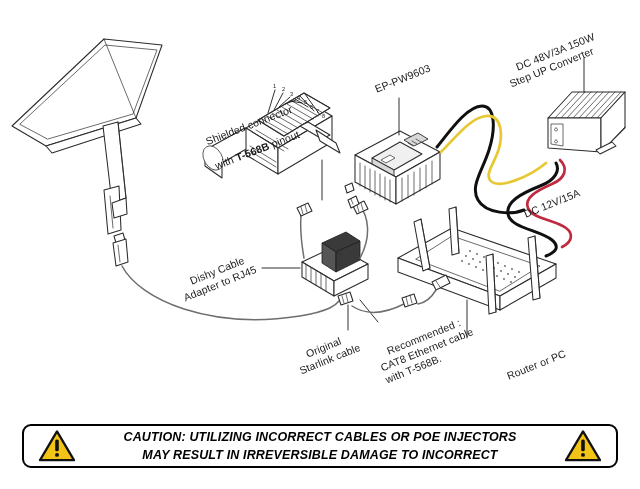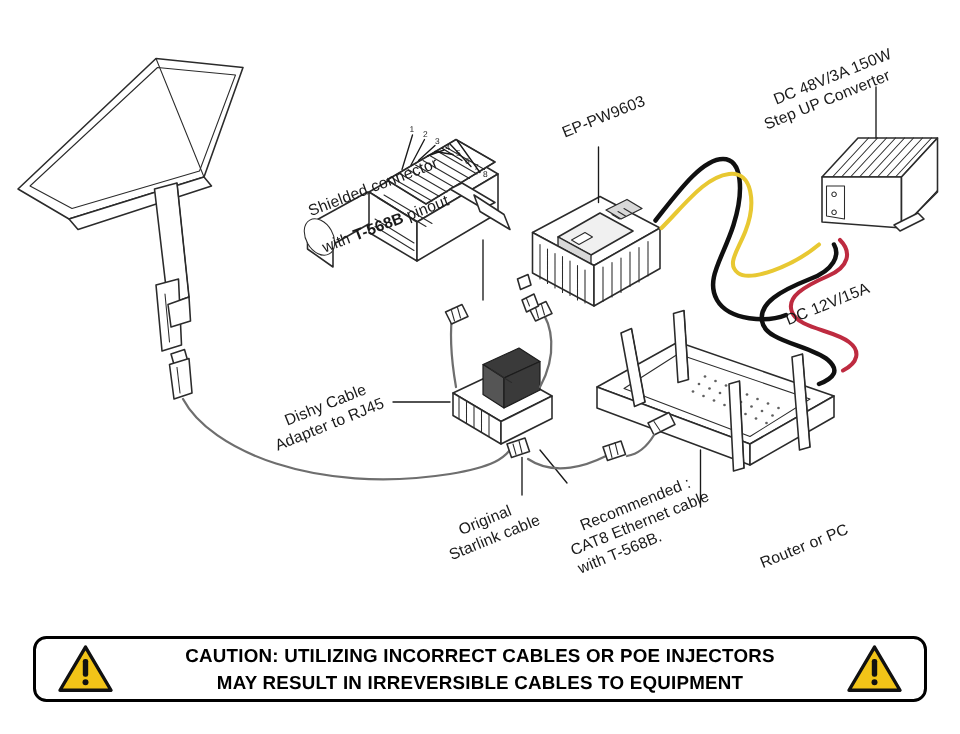--- a/index.html
+++ b/index.html
@@ -34,20 +34,21 @@
     position: absolute;
     left: 22px; top: 424px;
     width: 596px; height: 44px;
     border: 2px solid #000;
     border-radius: 9px;
     background: #ffffff;
     display: flex;
     align-items: center;
     justify-content: space-between;
     padding: 15px 14px;
+    font-style: italic;
   }
   #caution-text {
     flex: 1 1 auto;
     text-align: center;
     font-size: 12.5px;
     font-weight: bold;
     color: #000;
     line-height: 1.45;
     letter-spacing: .15px;
   }
@@ -344,21 +345,21 @@
 
   <div id="caution">
 
     <svg class="warn-ico" viewBox="0 0 40 36">
       <path d="M20 2.5 L38 33 L2 33 Z" fill="#F2C418" stroke="#111111" stroke-width="2.4" stroke-linejoin="round"></path>
       <rect x="18.1" y="11" width="3.8" height="12.5" rx="1.6" fill="#111111"></rect>
       <circle cx="20" cy="27.4" r="2.1" fill="#111111"></circle>
     </svg>
 
     <div id="caution-text">
-      <span>CAUTION: UTILIZING INCORRECT CABLES OR POE INJECTORS</span><br><span>MAY RESULT IN IRREVERSIBLE CABLES TO EQUIPMENT</span>
+      <span>CAUTION: UTILIZING INCORRECT CABLES OR POE INJECTORS</span><br><span>MAY RESULT IN IRREVERSIBLE DAMAGE TO INCORRECT</span>
     </div>
 
     <svg class="warn-ico" viewBox="0 0 40 36">
       <path d="M20 2.5 L38 33 L2 33 Z" fill="#F2C418" stroke="#111111" stroke-width="2.4" stroke-linejoin="round"></path>
       <rect x="18.1" y="11" width="3.8" height="12.5" rx="1.6" fill="#111111"></rect>
       <circle cx="20" cy="27.4" r="2.1" fill="#111111"></circle>
     </svg>
 
   </div>
 

